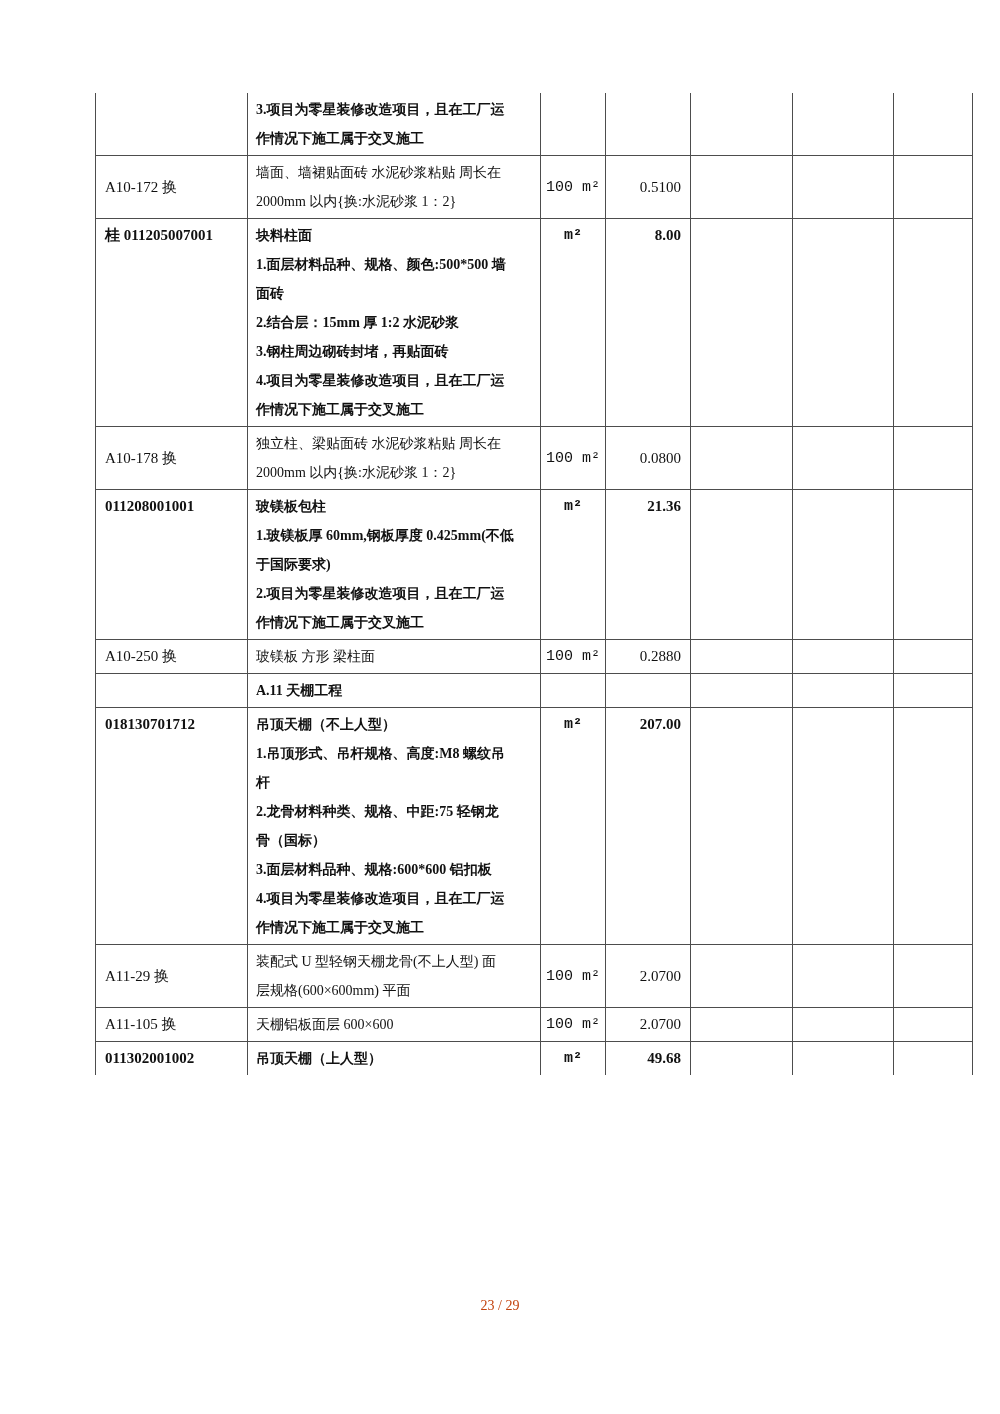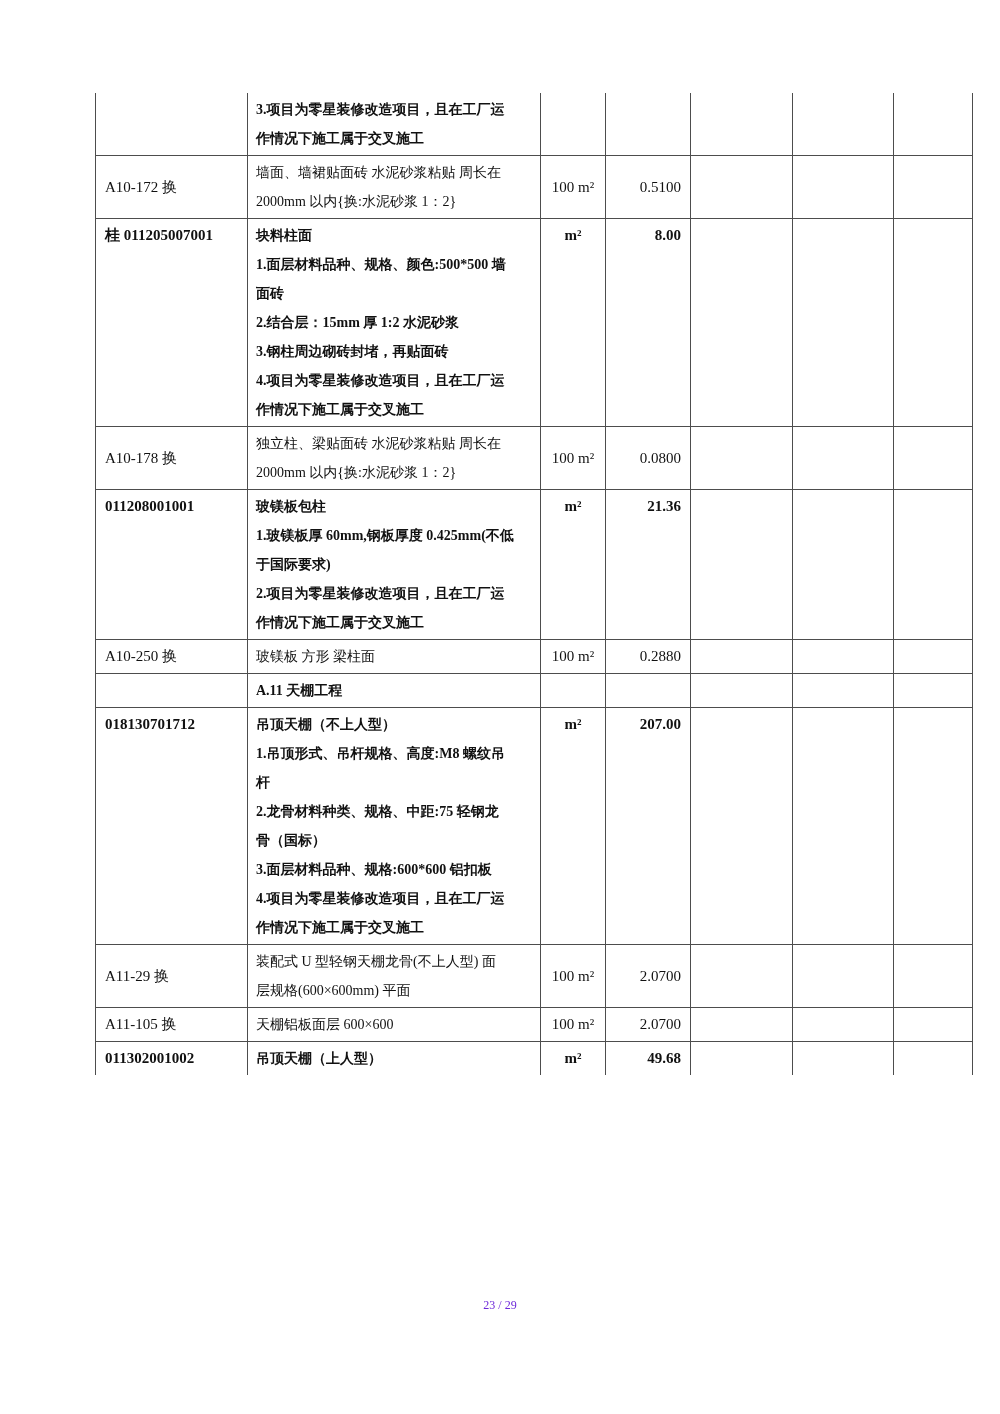--- a/index.html
+++ b/index.html
@@ -31,31 +31,31 @@
     overflow: hidden;
   }
   tr.first td { border-top: none; }
   tr.last td  { border-bottom: none; }
   td.code { padding-left: 9px; white-space: nowrap; font-family: Liberation Serif, serif; }
   td.desc {
     white-space: pre-line;
     font-size: 14px;
     padding: 2px 4px 2px 8px;
   }
-  td.unit { text-align: center; padding: 2px 2px; white-space: nowrap; }
+  td.unit { text-align: center; padding: 2px 2px; white-space: nowrap; font-family: Liberation Mono, monospace; }
   td.qty  { text-align: right; padding: 2px 9px 2px 2px; white-space: nowrap; }
   tr.row-item td, tr.row-section td { font-weight: bold; }
   tr.row-rate td.code, tr.row-rate td.unit, tr.row-rate td.qty { vertical-align: middle; }
   .footer {
     position: absolute;
     left: 0; top: 1298px;
     width: 1000px;
     text-align: center;
-    font-size: 12px;
-    color: #6d28d9;
+    font-size: 14px;
+    color: #c2410c;
   }
 </style>
 </head>
 <body>
 
 <div class="page">
 
   <table class="boq">
     <colgroup>
       <col style="width:152px">

